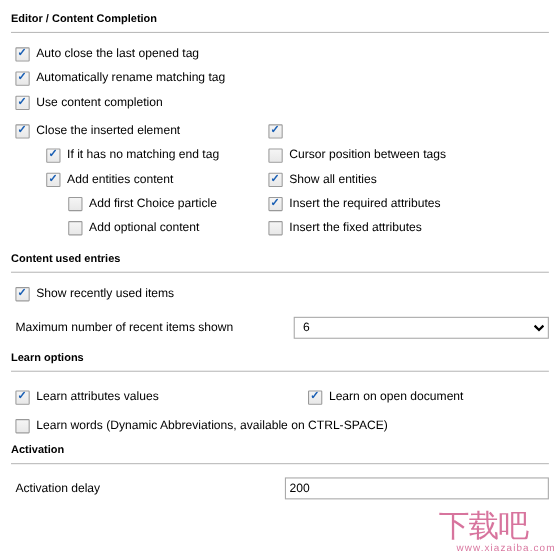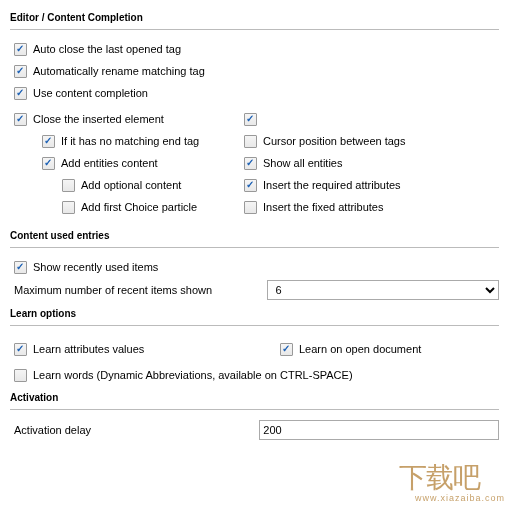--- a/index.html
+++ b/index.html
@@ -58,21 +58,21 @@
     white-space: nowrap;
   }
   .two-col {
     display: flex;
   }
   .col-left { width: 230px; }
   .col-right { flex: 1; }
   .form-row {
     display: flex;
     align-items: center;
-    margin: 0 0;
+    margin: 12px 0;
     justify-content: center;
   }
   .form-label {
     width: 258px;
     padding-left: 4px;
   }
   select.combo, input.text-input {
     font-family: inherit;
     font-size: 11px;
     height: 20px;
@@ -83,21 +83,21 @@
   select.combo {
     width: 232px;
   }
   input.text-input {
     width: 248px;
   }
   .watermark {
     position: absolute;
     right: 4px;
     bottom: 6px;
-    color: #a16207;
+    color: #be185d;
     opacity: 0.6;
     font-size: 28px;
     letter-spacing: -1px;
     pointer-events: none;
   }
   .watermark .sub {
     display: block;
     font-size: 9px;
     letter-spacing: 1px;
     text-align: right;
@@ -153,27 +153,27 @@
       <span class="check-wrap">
           <span class="check-box"></span>
           <span class="check-mark">✓</span>
         </span>
       <span class="lbl">Add entities content</span>
     </div>
     <div class="row indent-2">
       <span class="check-wrap">
           <span class="check-box"></span>
         </span>
+      <span class="lbl">Add first Choice particle</span>
+    </div>
+    <div class="row indent-2">
+      <span class="check-wrap">
+          <span class="check-box"></span>
+        </span>
       <span class="lbl">Add optional content</span>
-    </div>
-    <div class="row indent-2">
-      <span class="check-wrap">
-          <span class="check-box"></span>
-        </span>
-      <span class="lbl">Add first Choice particle</span>
     </div>
   </div>
   <div class="col-right">
     <div class="row indent-0">
       <span class="check-wrap">
           <span class="check-box"></span>
           <span class="check-mark">✓</span>
         </span>
     </div>
     <div class="row indent-0">

